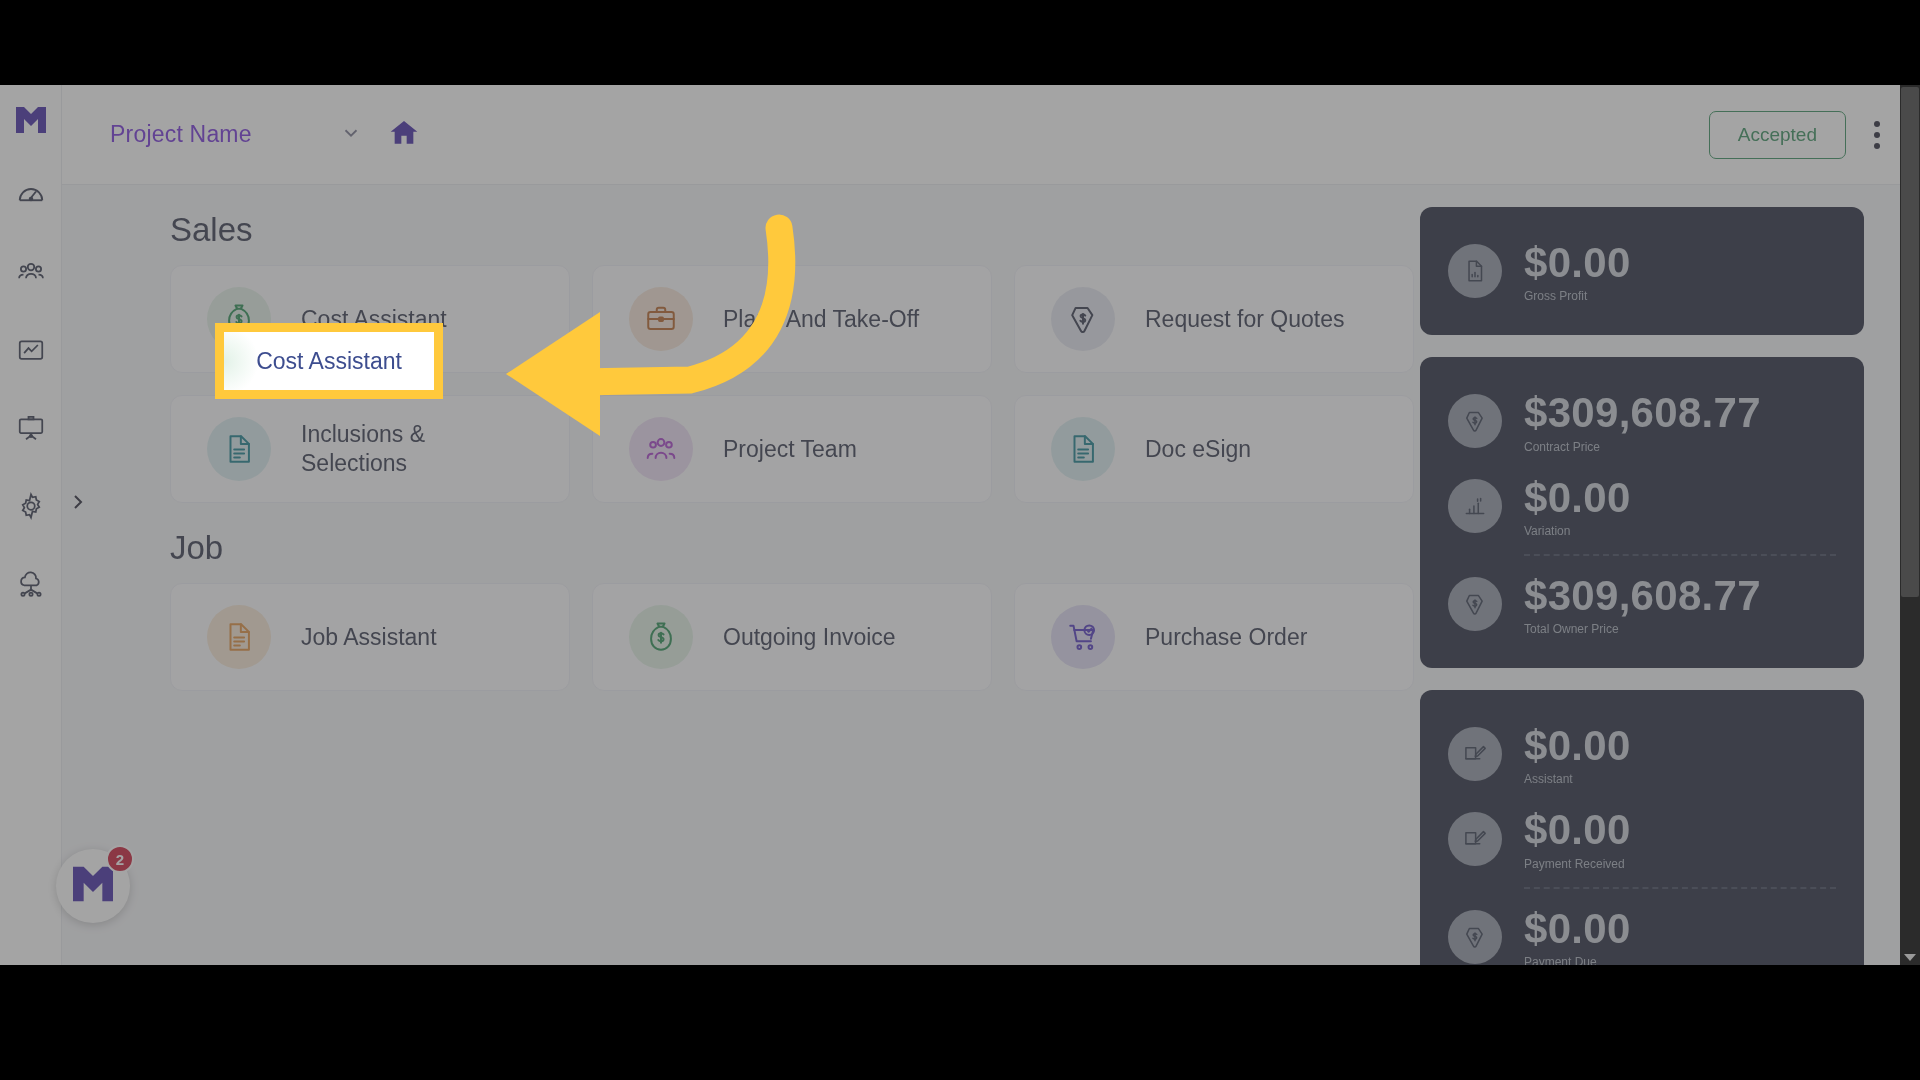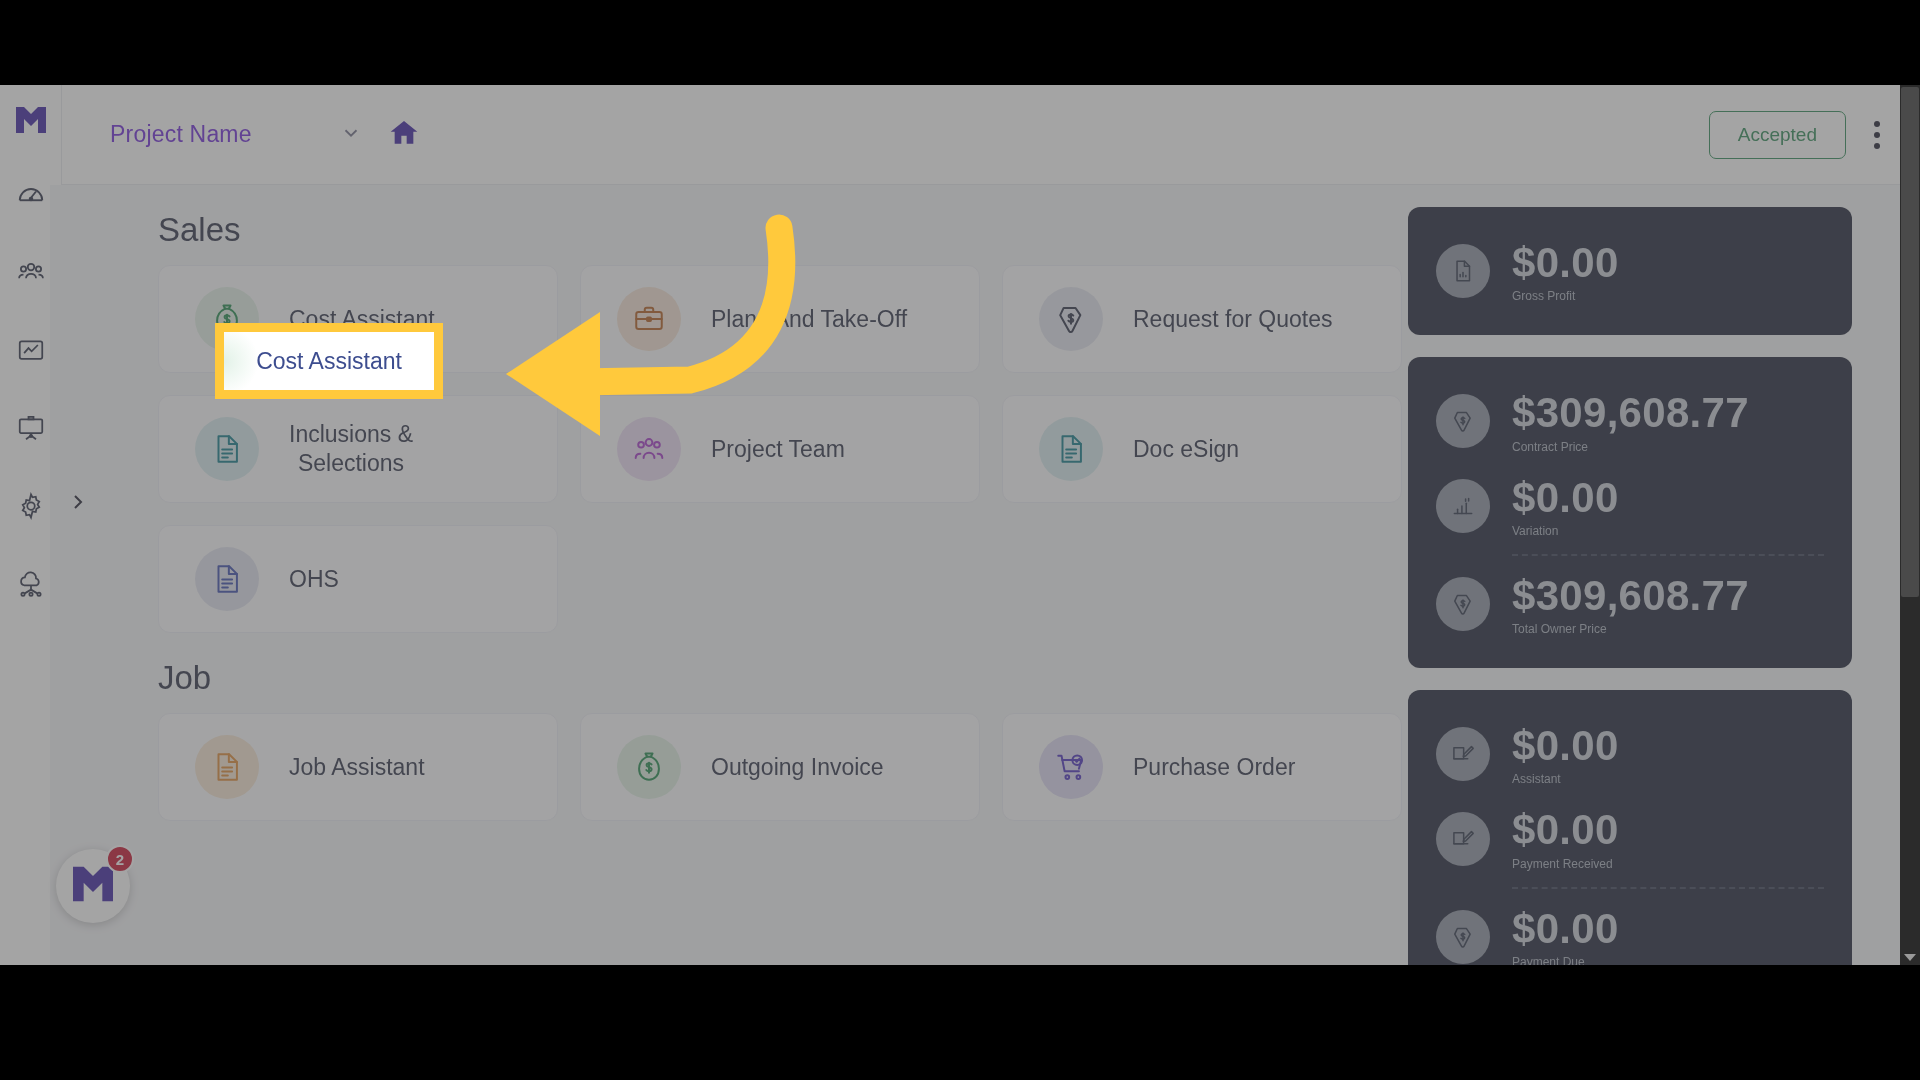--- a/index.html
+++ b/index.html
@@ -87,21 +87,21 @@
   .accepted-btn {
     border: 1px solid #2e8b57; color: #2e8b57; background: transparent;
     border-radius: 7px; padding: 12px 28px; font-size: 19px; cursor: pointer;
     font-family: "Liberation Sans", sans-serif;
   }
   .kebab { display: flex; flex-direction: column; gap: 5px; cursor: pointer; padding: 6px; }
   .kebab i { width: 6px; height: 6px; border-radius: 50%; background: #1c1c2e; display: block; }
 
   
   #content {
-    position: absolute; left: 50px; top: 100px;
+    position: absolute; left: 62px; top: 100px;
     width: 1858px; height: 780px; background: #f4f5f8;
     overflow: hidden;
   }
   #maincol { position: absolute; left: 48px; top: 0; width: 1330px; }
   .section-title {
     font-size: 33px; color: #2a2f45; font-weight: normal;
     margin: 26px 0 16px 60px;
   }
   .card-grid {
     display: grid; grid-template-columns: repeat(3, 400px);
@@ -323,21 +323,21 @@
               <div class="card-icon" style="background: rgb(227, 229, 240);">
                 <svg width="34" height="34" viewBox="0 0 24 24" fill="none" stroke="#2a2f45" stroke-width="1.4" stroke-linecap="round" stroke-linejoin="round">
                   <path d="M6.8 4.2h8.4l3.4 5.1-5.6 11.2c-.5 1-1.9 1-2.4 0L4.4 9.3z"></path>
                   <path d="M12 8.4v7"></path>
                   <path d="M13.6 9.6c-.4-.5-1-.7-1.7-.7-.9 0-1.6.4-1.6 1.2 0 1.6 3.3.9 3.3 2.6 0 .8-.7 1.3-1.7 1.3-.8 0-1.4-.3-1.8-.8"></path>
                 </svg>
               </div>
               <div class="card-label">Request for Quotes</div>
             </div>
           </div>
-          <div class="card-grid" style="margin-top: 22px; text-align: center;">
+          <div class="card-grid" style="margin-top: 22px;">
             <div class="card">
               <div class="card-icon" style="background: rgb(216, 236, 239);">
                 <svg width="34" height="34" viewBox="0 0 24 24" fill="none" stroke="#0f7b8a" stroke-width="1.4" stroke-linecap="round" stroke-linejoin="round">
                   <path d="M6 3h7.5L19 8.4V21H6z"></path>
                   <path d="M13.3 3v5.4H19"></path>
                   <path d="M8.6 12.4h7"></path>
                   <path d="M8.6 15.2h7"></path>
                   <path d="M8.6 18h4"></path>
                 </svg>
               </div>
@@ -362,34 +362,20 @@
                   <path d="M6 3h7.5L19 8.4V21H6z"></path>
                   <path d="M13.3 3v5.4H19"></path>
                   <path d="M8.6 12.4h7"></path>
                   <path d="M8.6 15.2h7"></path>
                   <path d="M8.6 18h4"></path>
                 </svg>
               </div>
               <div class="card-label">Doc eSign</div>
             </div>
           </div>
-          <div class="card-grid" style="margin-top: 22px;">
-            <div class="card">
-              <div class="card-icon" style="background: rgb(225, 227, 240);">
-                <svg width="34" height="34" viewBox="0 0 24 24" fill="none" stroke="#3b4cad" stroke-width="1.4" stroke-linecap="round" stroke-linejoin="round">
-                  <path d="M6 3h7.5L19 8.4V21H6z"></path>
-                  <path d="M13.3 3v5.4H19"></path>
-                  <path d="M8.6 12.4h7"></path>
-                  <path d="M8.6 15.2h7"></path>
-                  <path d="M8.6 18h4"></path>
-                </svg>
-              </div>
-              <div class="card-label">OHS</div>
-            </div>
-          </div>
           <div class="section-title">Job</div>
           <div class="card-grid">
             <div class="card">
               <div class="card-icon" style="background: rgb(248, 230, 210);">
                 <svg width="34" height="34" viewBox="0 0 24 24" fill="none" stroke="#e08a34" stroke-width="1.4" stroke-linecap="round" stroke-linejoin="round">
                   <path d="M6 3h7.5L19 8.4V21H6z"></path>
                   <path d="M13.3 3v5.4H19"></path>
                   <path d="M8.6 12.4h7"></path>
                   <path d="M8.6 15.2h7"></path>
                   <path d="M8.6 18h4"></path>

